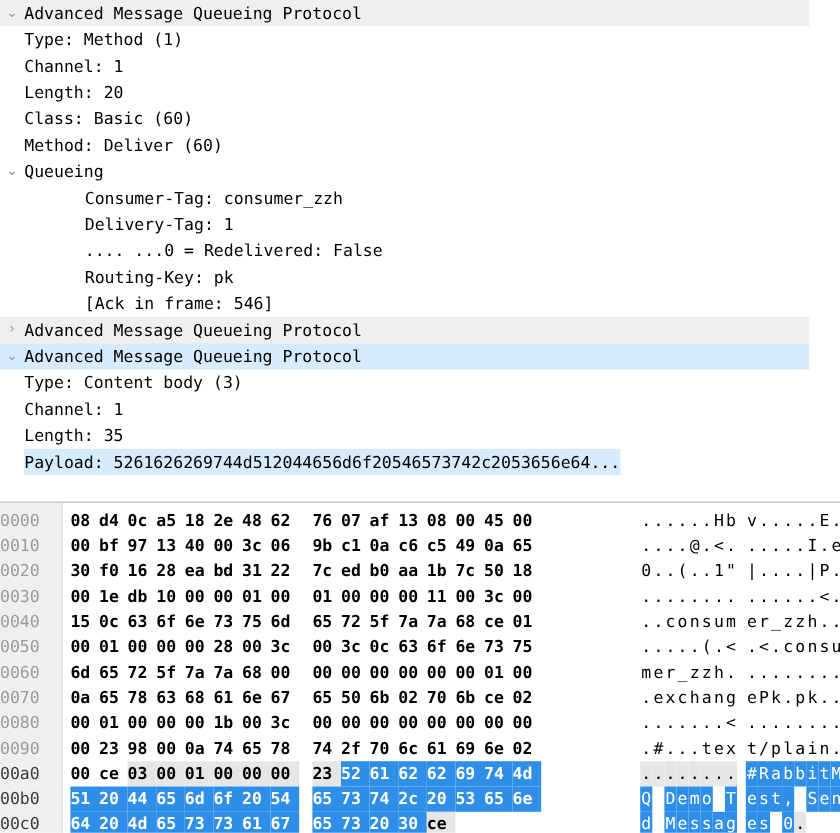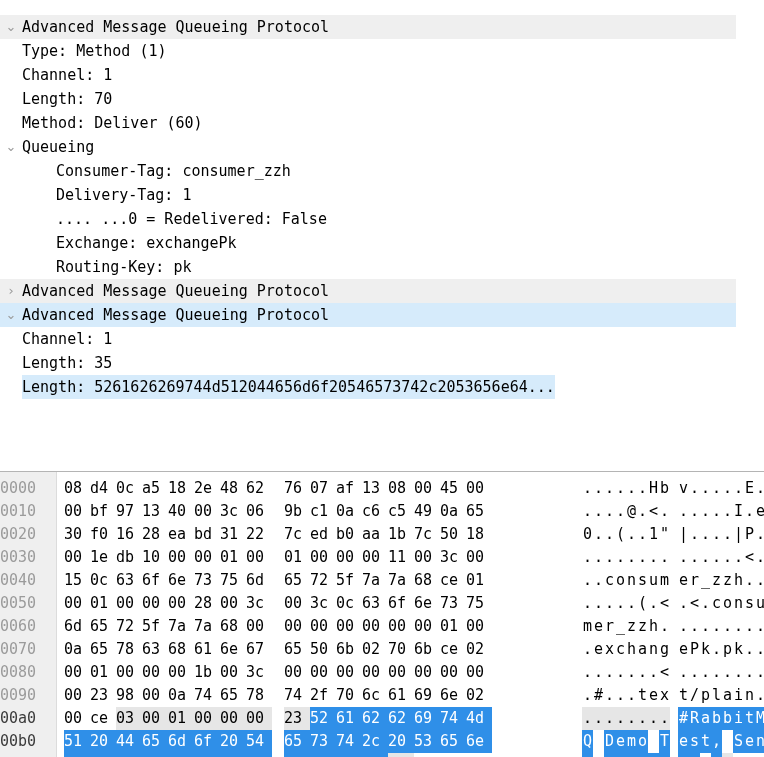--- a/index.html
+++ b/index.html
@@ -16,21 +16,20 @@
     overflow: hidden;
   }
 
   
   #detail-pane {
     width: 736px;
     height: 456px;
     overflow: hidden;
     position: relative;
     background: #ffffff;
-    margin-top: 15px;
   }
   .tree-row {
     height: 24px;
     line-height: 24px;
     white-space: nowrap;
     display: block;
     position: relative;
     padding-left: 0;
   }
   .tree-row .twisty {
@@ -47,21 +46,21 @@
     display: inline-block;
     vertical-align: top;
     line-height: 24px;
   }
   .bg-gray  { background: #efefef; }
   .bg-blue  { background: #d6ebfb; }
   .bg-none  { background: transparent; }
 
   .indent-0 { padding-left: 0px; }
   .indent-1 { }
-  .indent-2 { padding-left: 34px; }
+  .indent-2 { padding-left: 55px; }
 
   .payload-hl {
     background: #d6ebfb;
   }
 
   
   #hex-pane {
     position: relative;
     width: 764px;
     height: 301px;
@@ -94,20 +93,21 @@
     color: #9b9b9b;
     position: relative;
     z-index: 2;
   }
   .hex-off.active { color: #3b3b3b; }
   .hex-bytes {
     display: inline-block;
     margin-left: 8px;
     position: relative;
     z-index: 2;
+    font-weight: bold;
   }
   .hex-bytes .b {
     display: inline-block;
     width: 26px;
     text-align: left;
   }
   .hex-bytes .gap { display: inline-block; width: 12px; }
   .hex-ascii {
     display: inline-block;
     position: absolute;
@@ -125,33 +125,35 @@
   .sel-gray { background: #e6e6e6; color: #000000; }
 </style>
 </head>
 <body>
 
 <div id="detail-pane">
   <div id="tree-container">
       <div class="tree-row indent-0 bg-gray"><span class="twisty">⌄</span><span class="label">Advanced Message Queueing Protocol</span></div>
       <div class="tree-row indent-1 bg-none"><span class="twisty"></span><span class="label">Type: Method (1)</span></div>
       <div class="tree-row indent-1 bg-none"><span class="twisty"></span><span class="label">Channel: 1</span></div>
-      <div class="tree-row indent-1 bg-none"><span class="twisty"></span><span class="label">Length: 70</span></div>
+      <div class="tree-row indent-1 bg-none"><span class="twisty"></span><span class="label">Length: 20</span></div>
+      <div class="tree-row indent-1 bg-none"><span class="twisty"></span><span class="label">Class: Basic (60)</span></div>
       <div class="tree-row indent-1 bg-none"><span class="twisty"></span><span class="label">Method: Deliver (60)</span></div>
       <div class="tree-row indent-1 bg-none"><span class="twisty">⌄</span><span class="label">Queueing</span></div>
       <div class="tree-row indent-2 bg-none"><span class="twisty"></span><span class="label">Consumer-Tag: consumer_zzh</span></div>
       <div class="tree-row indent-2 bg-none"><span class="twisty"></span><span class="label">Delivery-Tag: 1</span></div>
       <div class="tree-row indent-2 bg-none"><span class="twisty"></span><span class="label">.... ...0 = Redelivered: False</span></div>
-      <div class="tree-row indent-2 bg-none"><span class="twisty"></span><span class="label">Exchange: exchangePk</span></div>
       <div class="tree-row indent-2 bg-none"><span class="twisty"></span><span class="label">Routing-Key: pk</span></div>
+      <div class="tree-row indent-2 bg-none"><span class="twisty"></span><span class="label link">[Ack in frame: 546]</span></div>
       <div class="tree-row indent-0 bg-gray"><span class="twisty">›</span><span class="label">Advanced Message Queueing Protocol</span></div>
       <div class="tree-row indent-0 bg-blue"><span class="twisty">⌄</span><span class="label">Advanced Message Queueing Protocol</span></div>
+      <div class="tree-row indent-1 bg-none"><span class="twisty"></span><span class="label">Type: Content body (3)</span></div>
       <div class="tree-row indent-1 bg-none"><span class="twisty"></span><span class="label">Channel: 1</span></div>
       <div class="tree-row indent-1 bg-none"><span class="twisty"></span><span class="label">Length: 35</span></div>
-      <div class="tree-row indent-1 bg-none"><span class="twisty"></span><span class="label payload-hl">Length: 5261626269744d512044656d6f20546573742c2053656e64...</span></div>
+      <div class="tree-row indent-1 bg-none"><span class="twisty"></span><span class="label payload-hl">Payload: 5261626269744d512044656d6f20546573742c2053656e64...</span></div>
     </div>
 </div>
 
 <div id="hex-pane">
   <div id="hex-offset-col"></div>
   <div class="hex-rows" id="hex-rows">
       <div class="hex-row"><span class="hex-off">0000</span><span class="hex-bytes"><span class="b">08</span><span class="b">d4</span><span class="b">0c</span><span class="b">a5</span><span class="b">18</span><span class="b">2e</span><span class="b">48</span><span class="b">62</span><span class="gap"></span><span class="b">76</span><span class="b">07</span><span class="b">af</span><span class="b">13</span><span class="b">08</span><span class="b">00</span><span class="b">45</span><span class="b">00</span></span><span class="hex-ascii"><span class="c">.</span><span class="c">.</span><span class="c">.</span><span class="c">.</span><span class="c">.</span><span class="c">.</span><span class="c">H</span><span class="c">b</span><span class="agap"></span><span class="c">v</span><span class="c">.</span><span class="c">.</span><span class="c">.</span><span class="c">.</span><span class="c">.</span><span class="c">E</span><span class="c">.</span></span></div>
       <div class="hex-row"><span class="hex-off">0010</span><span class="hex-bytes"><span class="b">00</span><span class="b">bf</span><span class="b">97</span><span class="b">13</span><span class="b">40</span><span class="b">00</span><span class="b">3c</span><span class="b">06</span><span class="gap"></span><span class="b">9b</span><span class="b">c1</span><span class="b">0a</span><span class="b">c6</span><span class="b">c5</span><span class="b">49</span><span class="b">0a</span><span class="b">65</span></span><span class="hex-ascii"><span class="c">.</span><span class="c">.</span><span class="c">.</span><span class="c">.</span><span class="c">@</span><span class="c">.</span><span class="c">&lt;</span><span class="c">.</span><span class="agap"></span><span class="c">.</span><span class="c">.</span><span class="c">.</span><span class="c">.</span><span class="c">.</span><span class="c">I</span><span class="c">.</span><span class="c">e</span></span></div>
       <div class="hex-row"><span class="hex-off">0020</span><span class="hex-bytes"><span class="b">30</span><span class="b">f0</span><span class="b">16</span><span class="b">28</span><span class="b">ea</span><span class="b">bd</span><span class="b">31</span><span class="b">22</span><span class="gap"></span><span class="b">7c</span><span class="b">ed</span><span class="b">b0</span><span class="b">aa</span><span class="b">1b</span><span class="b">7c</span><span class="b">50</span><span class="b">18</span></span><span class="hex-ascii"><span class="c">0</span><span class="c">.</span><span class="c">.</span><span class="c">(</span><span class="c">.</span><span class="c">.</span><span class="c">1</span><span class="c">"</span><span class="agap"></span><span class="c">|</span><span class="c">.</span><span class="c">.</span><span class="c">.</span><span class="c">.</span><span class="c">|</span><span class="c">P</span><span class="c">.</span></span></div>
       <div class="hex-row"><span class="hex-off">0030</span><span class="hex-bytes"><span class="b">00</span><span class="b">1e</span><span class="b">db</span><span class="b">10</span><span class="b">00</span><span class="b">00</span><span class="b">01</span><span class="b">00</span><span class="gap"></span><span class="b">01</span><span class="b">00</span><span class="b">00</span><span class="b">00</span><span class="b">11</span><span class="b">00</span><span class="b">3c</span><span class="b">00</span></span><span class="hex-ascii"><span class="c">.</span><span class="c">.</span><span class="c">.</span><span class="c">.</span><span class="c">.</span><span class="c">.</span><span class="c">.</span><span class="c">.</span><span class="agap"></span><span class="c">.</span><span class="c">.</span><span class="c">.</span><span class="c">.</span><span class="c">.</span><span class="c">.</span><span class="c">&lt;</span><span class="c">.</span></span></div>

